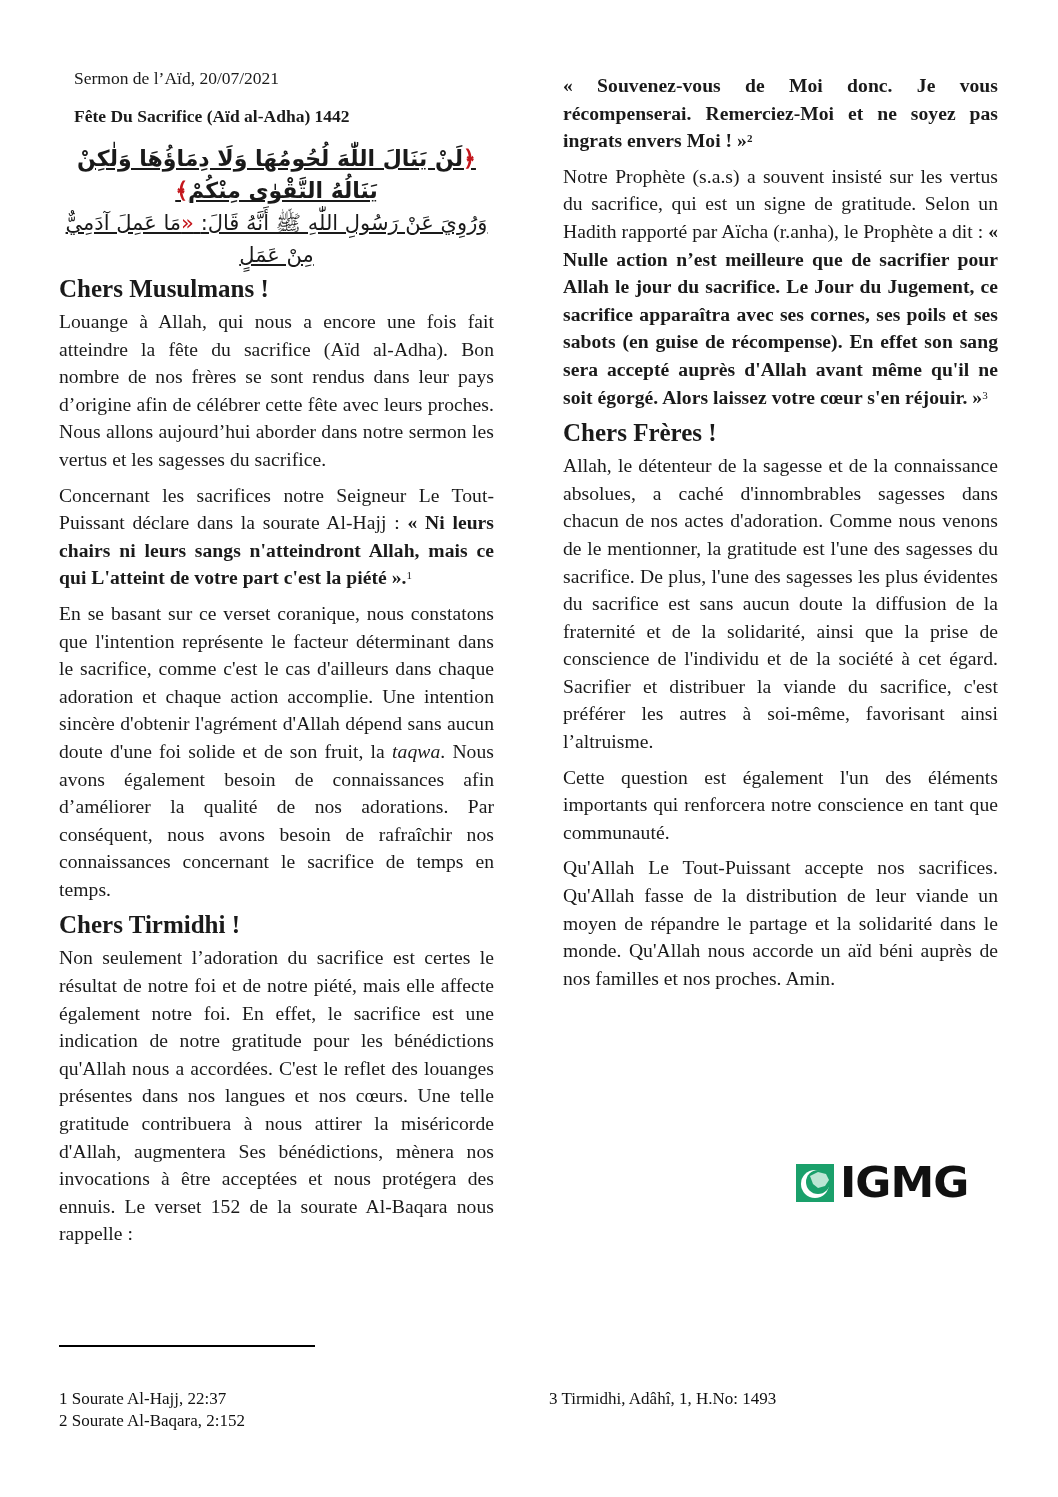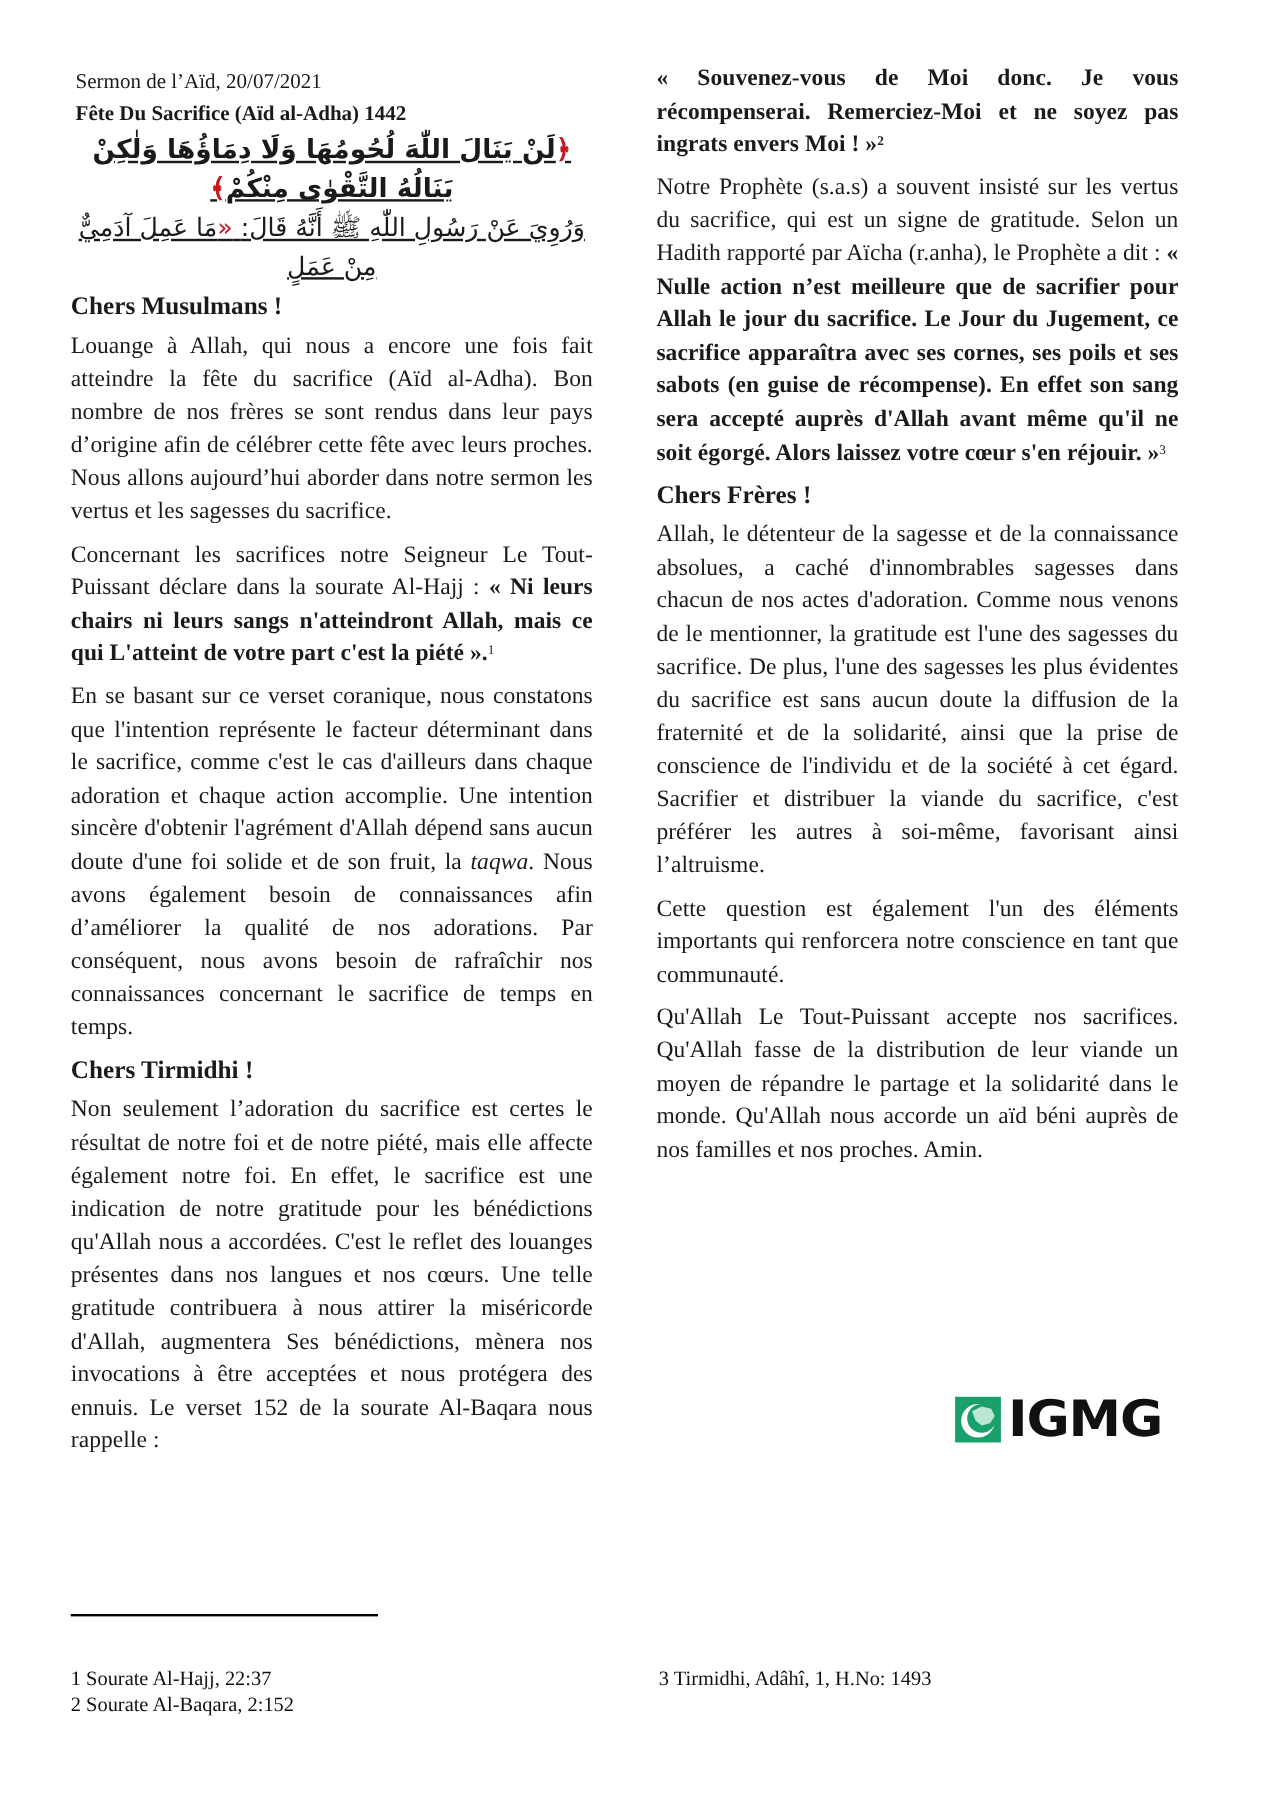--- a/index.html
+++ b/index.html
@@ -1,25 +1,25 @@
 <!DOCTYPE html>
 <html><head>
 <meta charset="utf-8">
 <style>
   html, body { margin: 0; padding: 0; background: #ffffff; }
   body { width: 1058px; height: 1497px; position: relative; overflow: hidden;
          font-family: "DejaVu Serif", "Liberation Serif", serif; color: #1a1a1a; }
   .col { position: absolute; top: 52px; width: 435px; }
   .col.left { left: 59px; }
-  .col.right { left: 547px; }
+  .col.right { left: 563px; margin-top: 20px; }
   .p { font-size: 19.6px; line-height: 27.6px; text-align: justify; margin: 0 0 8px 0;
        font-family: "Liberation Serif", "DejaVu Serif", serif; letter-spacing: 0.05px; }
-  .hdr { font-size: 17.5px; line-height: 23px; margin: 4px; font-family: "Liberation Serif", serif; }
+  .hdr { font-size: 17.5px; line-height: 23px; margin: 15px; font-family: "Liberation Serif", serif; }
   .hdr.b { font-weight: bold; }
-  .h { font-size: 21px; line-height: 27px; font-weight: bold; margin: 2px 0 6px 0;
+  .h { font-size: 25px; line-height: 27px; font-weight: bold; margin: 2px 0 6px 0;
        font-family: "Liberation Serif", serif; }
   b, .bold { font-weight: bold; }
   sup { font-size: 11px; vertical-align: top; position: relative; top: -2px; }
   .arabic { direction: rtl; text-align: center; font-family: "DejaVu Sans", sans-serif;
             font-size: 22px; line-height: 32px; font-weight: bold; margin: 2px 0 4px 0; text-decoration: underline; }
   .arabic .orn { color: #c4161c; }
   .arabic .line2 { font-weight: normal; font-size: 21px; }
   .arabic .small { font-size: 18px; font-weight: normal; }
   .footrule { position: absolute; left: 59px; top: 1345px; width: 256px; height: 0;
               border-top: 2px solid #000; }

